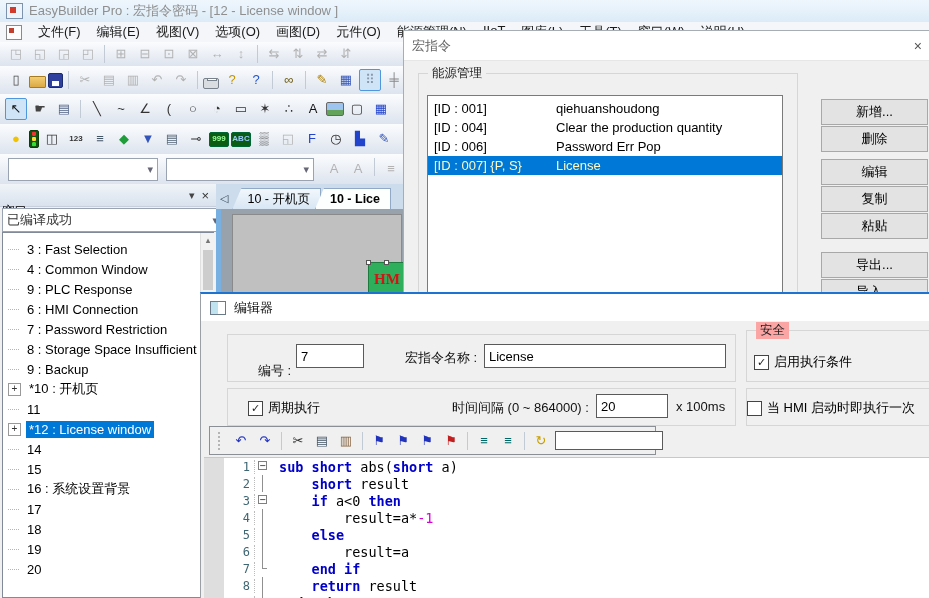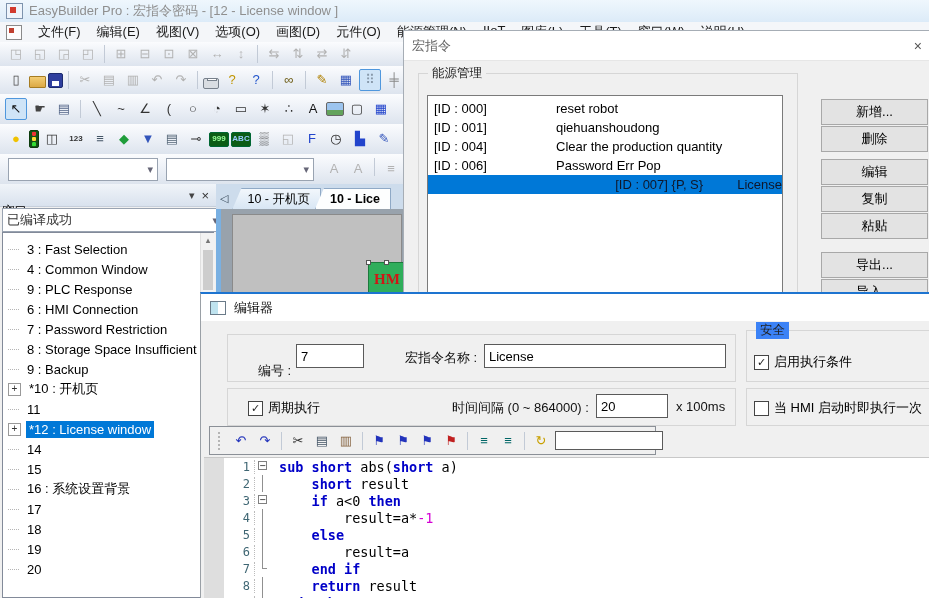--- a/index.html
+++ b/index.html
@@ -91,21 +91,21 @@
   .macro-title{height:29px;background:#fff;display:flex;align-items:center;border-bottom:1px solid #e6e6e6;}
   .macro-title .mt{margin-left:8px;color:#666;font-size:13px;}
   .macro-title .mx{margin-left:auto;margin-right:2px;color:#555;font-size:14px;padding:0 6px;}
   .grp{position:absolute;border:1px solid #d6d6d6;}
   .grp .lbl{position:absolute;top:-9px;left:9px;background:#f0f0f0;padding:0 4px;font-size:12.5px;color:#222;}
   .mac-grp{left:14px;top:42px;width:378px;height:230px;}
   .mac-list{position:absolute;left:8px;top:21px;width:354px;height:200px;background:#fff;
             border:1px solid #7a7a7a;overflow:hidden;padding-top:3px;}
   .mrow{height:19px;display:flex;align-items:center;font-size:13px;white-space:nowrap;}
   .mrow .mid{margin-left:6px;width:122px;flex:none;}
-  .mrow.sel{background:#0078d7;color:#0f172a;justify-content:flex-end;}
+  .mrow.sel{background:#0078d7;color:#fef9c3;}
   .btn{position:absolute;width:105px;height:24px;background:#e3e3e3;border:1px solid #a8a8a8;
        display:flex;align-items:center;justify-content:center;font-size:13px;}
 
   
   .editor-win{left:200px;top:292px;width:729px;height:306px;background:#f0f0f0;z-index:10;
               border-top:2px solid #1d74d0;border-left:1px solid #9aa0a6;overflow:hidden;}
   .ed-title{height:27px;background:#fff;display:flex;align-items:center;}
   .ed-ic{width:14px;height:12px;margin-left:9px;border:1px solid #6a7a88;
          background:linear-gradient(90deg,#bfe3ef 50%,#fff 50%);}
   .ed-ttl{margin-left:8px;font-size:13px;color:#111;}
@@ -406,24 +406,20 @@
 
   <div class="abs macro-win">
     <div class="macro-title">
       <span class="mt">宏指令</span>
       <span class="mx">×</span>
     </div>
     <div class="grp mac-grp">
       <span class="lbl">能源管理</span>
       <div class="mac-list">
 
-          <div class="mrow">
-            <span class="mid">[ID : 000]</span>
-            <span class="mname">reset robot</span>
-          </div>
 
           <div class="mrow">
             <span class="mid">[ID : 001]</span>
             <span class="mname">qiehuanshoudong</span>
           </div>
 
           <div class="mrow">
             <span class="mid">[ID : 004]</span>
             <span class="mname">Clear the production quantity</span>
           </div>
@@ -478,39 +474,39 @@
     </div>
 
     <div class="grp ed-grp1">
       <span class="fld-lab" style="left:30px;top:14px;margin-top:13px;">编号 :</span>
       <input class="inp" style="left: 68px; top: 9px; width: 68px; height: 24px;" value="7">
       <span class="fld-lab" style="left:177px;top:14px;">宏指令名称 :</span>
       <input class="inp" style="left: 256px; top: 9px; width: 242px; height: 24px;" value="License">
     </div>
 
     <div class="grp ed-grp-sec">
-      <span class="lbl" style="background:#3b82f6;">安全</span>
+      <span class="lbl" style="background:#fca5a5;">安全</span>
       <span class="cbrow" style="left:7px;top:22px;">
         <span class="cb on"></span>
         <span>启用执行条件</span>
       </span>
     </div>
 
     <div class="grp ed-grp2">
       <span class="cbrow" style="left:20px;top:10px;">
         <span class="cb on"></span>
         <span>周期执行</span>
       </span>
       <span class="fld-lab" style="left:224px;top:10px;">时间间隔 (0 ~ 864000) :</span>
       <input class="inp" style="left: 368px; top: 5px; width: 72px; height: 24px;" value="20">
       <span class="fld-lab" style="left:448px;top:10px;">x 100ms</span>
     </div>
 
     <div class="grp ed-grp-start">
-      <span class="cbrow" style="left:7px;top:10px;">
+      <span class="cbrow" style="left:0;top:10px;">
         <span class="cb"></span>
         <span>当 HMI 启动时即执行一次</span>
       </span>
     </div>
 
     <div class="abs ed-tb">
       <span class="grip"></span>
       <div style="display:flex;align-items:center;">
 
       <span class="tbi" style="color: rgb(34, 51, 187);">↶</span>

